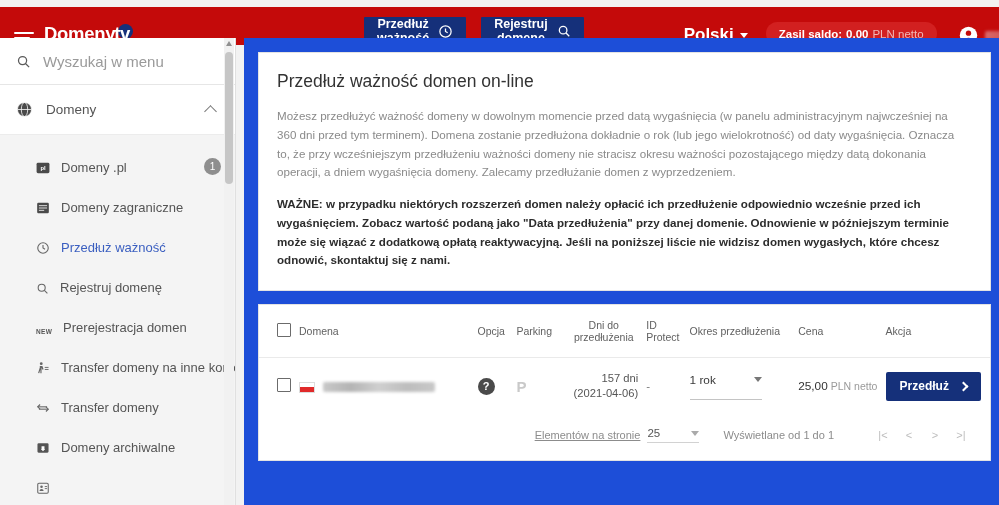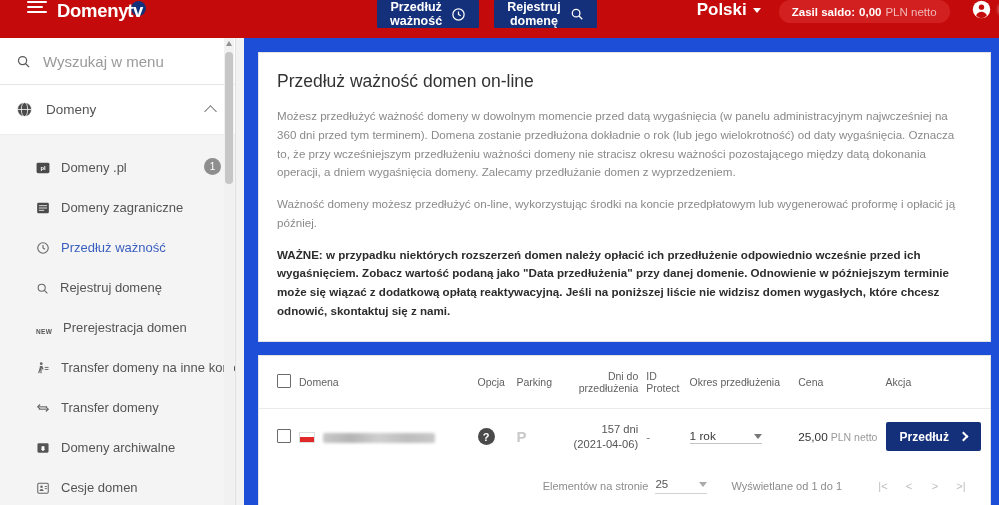--- a/index.html
+++ b/index.html
@@ -5,22 +5,22 @@
   * { box-sizing: border-box; margin: 0; padding: 0; }
   html, body {
     width: 999px; height: 505px;
     font-family: "Liberation Sans", sans-serif;
     background: #f0f0f0; overflow: hidden;
   }
   .app { position: relative; width: 999px; height: 505px; background: #f2f2f2; }
 
   
   .header {
-    position: absolute; top: 0; left: 0; width: 999px; height: 38px;
-    background: #c40a0a; display: flex; align-items: flex-start; padding-left: 13px;
+    position: absolute; top: 7px; left: 0; width: 999px; height: 38px;
+    background: #c40a0a; display: flex; align-items: flex-end;
   }
   .hamburger {
     width: 20px; height: 14px; margin-left: 14px; margin-right: 10px;
     position: relative; cursor: pointer; flex: none;
   }
   .hamburger i { position: absolute; left: 0; height: 2px; background: #fff; border-radius: 1px; }
   .hamburger i:nth-child(1) { top: 1px; width: 20px; }
   .hamburger i:nth-child(2) { top: 6px; width: 16px; }
   .hamburger i:nth-child(3) { top: 11px; width: 20px; }
   .logo {
@@ -170,21 +170,21 @@
   .qmark {
     width: 17px; height: 17px; border-radius: 50%; background: #4a4a4a;
     color: #fff; font-size: 11px; font-weight: bold; display: flex;
     align-items: center; justify-content: center; cursor: pointer;
   }
   .parkP { color: #c9c9c9; font-size: 15px; font-weight: bold; }
   .days { color: #555; font-size: 11.2px; line-height: 1.35; }
   .dash { color: #777; }
   .select-wrap {
     position: relative; width: 72px; border-bottom: 1px solid #c4c4c4;
-    padding-bottom: 0; cursor: pointer; display: flex; align-items: center;
+    padding-bottom: 12px; cursor: pointer; display: flex; align-items: center;
   }
   .select-wrap .sv { font-size: 11.8px; color: #3a3a3a; flex: 1; }
   .select-wrap .scaret {
     width: 0; height: 0; border-left: 4px solid transparent;
     border-right: 4px solid transparent; border-top: 5px solid #777;
   }
   .price b { font-weight: normal; color: #333; font-size: 11.8px; }
   .price .pnetto { color: #9a9a9a; font-size: 10.5px; margin-left: 3px; }
   .btn-extend {
     background: #15307a; color: #fff; border: none; height: 29px;
@@ -194,31 +194,31 @@
   }
   .chev-r {
     width: 7px; height: 7px; border-right: 2px solid #fff; border-top: 2px solid #fff;
     transform: rotate(45deg);
   }
 
   .pager {
     display: flex; align-items: center; justify-content: flex-end;
     padding: 10px 16px 14px 0; gap: 0; font-size: 11px; color: #8c8c8c;
   }
-  .pager .lbl { margin-right: 7px; }
+  .pager .lbl { margin-right: 7px; text-decoration: underline; }
   .pg-select {
     width: 52px; border-bottom: 1px solid #d2d2d2; display: flex;
     align-items: center; padding-bottom: 3px; cursor: pointer; margin-right: 24px;
   }
   .pg-select .pv { flex: 1; font-size: 11.5px; color: #555; }
   .pg-select .scaret {
     width: 0; height: 0; border-left: 4px solid transparent;
     border-right: 4px solid transparent; border-top: 5px solid #aaa;
   }
-  .shown { margin-right: 28px; color: #8c8c8c; }
+  .shown { margin-right: 36px; color: #8c8c8c; }
   .pgbtn {
     width: 26px; height: 22px; display: flex; align-items: center;
     justify-content: center; color: #bdbdbd; cursor: pointer;
   }
 </style>
 </head>
 <body>
 
 <div class="app">
 
@@ -388,50 +388,48 @@
       <div class="nav-item">
         <span>
           <svg class="ico-svg" width="14" height="14" viewBox="0 0 24 24" fill="#666">
             <rect x="3" y="4" width="18" height="17" rx="2" fill="none" stroke="#666" stroke-width="1.8"></rect>
             <circle cx="9.5" cy="10" r="2.2"></circle>
             <path d="M6 17c0-2.2 1.6-3.4 3.5-3.4S13 14.8 13 17z"></path>
             <line x1="15" y1="9.5" x2="19" y2="9.5" stroke="#666" stroke-width="1.5"></line>
             <line x1="15" y1="13" x2="19" y2="13" stroke="#666" stroke-width="1.5"></line>
           </svg>
         </span>
-        <span class="nlabel">Cesje domen</span>
       </div>
     </div>
 
     <div class="sb-scroll">
       <span class="uparrow"></span>
       <div class="thumb"></div>
     </div>
   </div>
 
   <div class="main">
 
     <div class="card">
       <h1 class="page-title">Przedłuż ważność domen on-line</h1>
       <p class="para">Możesz przedłużyć ważność domeny w dowolnym momencie przed datą wygaśnięcia (w panelu administracyjnym najwcześniej na 360 dni przed tym terminem). Domena zostanie przedłużona dokładnie o rok (lub jego wielokrotność) od daty wygaśnięcia. Oznacza to, że przy wcześniejszym przedłużeniu ważności domeny nie stracisz okresu ważności pozostającego między datą dokonania operacji, a dniem wygaśnięcia domeny. Zalecamy przedłużanie domen z wyprzedzeniem.</p>
-      <p class="para">Ważność domeny możesz przedłużyć on-line, wykorzystując środki na koncie przedpłatowym lub wygenerować proformę i opłacić ją później.</p>
       <p class="warn">WAŻNE: w przypadku niektórych rozszerzeń domen należy opłacić ich przedłużenie odpowiednio wcześnie przed ich wygaśnięciem. Zobacz wartość podaną jako "Data przedłużenia" przy danej domenie. Odnowienie w późniejszym terminie może się wiązać z dodatkową opłatą reaktywacyjną. Jeśli na poniższej liście nie widzisz domen wygasłych, które chcesz odnowić, skontaktuj się z nami.</p>
     </div>
 
     <div class="table-card">
       <table>
         <thead>
           <tr>
             <th style="width:34px;padding-left:18px;">
               <span class="chk"></span>
             </th>
             <th style="width:196px;">Domena</th>
             <th style="width:40px;">Opcja</th>
             <th style="width:56px;">Parking</th>
-            <th style="width:80px;text-align:right;">Dni do przedłużenia</th>
+            <th style="width:80px;text-align:center;">Dni do przedłużenia</th>
             <th style="width:44px;margin-left:40px;">ID Protect</th>
             <th style="width:118px;">Okres przedłużenia</th>
             <th style="width:96px;">Cena</th>
             <th style="width:110px;">Akcja</th>
           </tr>
         </thead>
         <tbody>
           <tr>
             <td style="padding-left:18px;">
               <span class="chk"></span>

